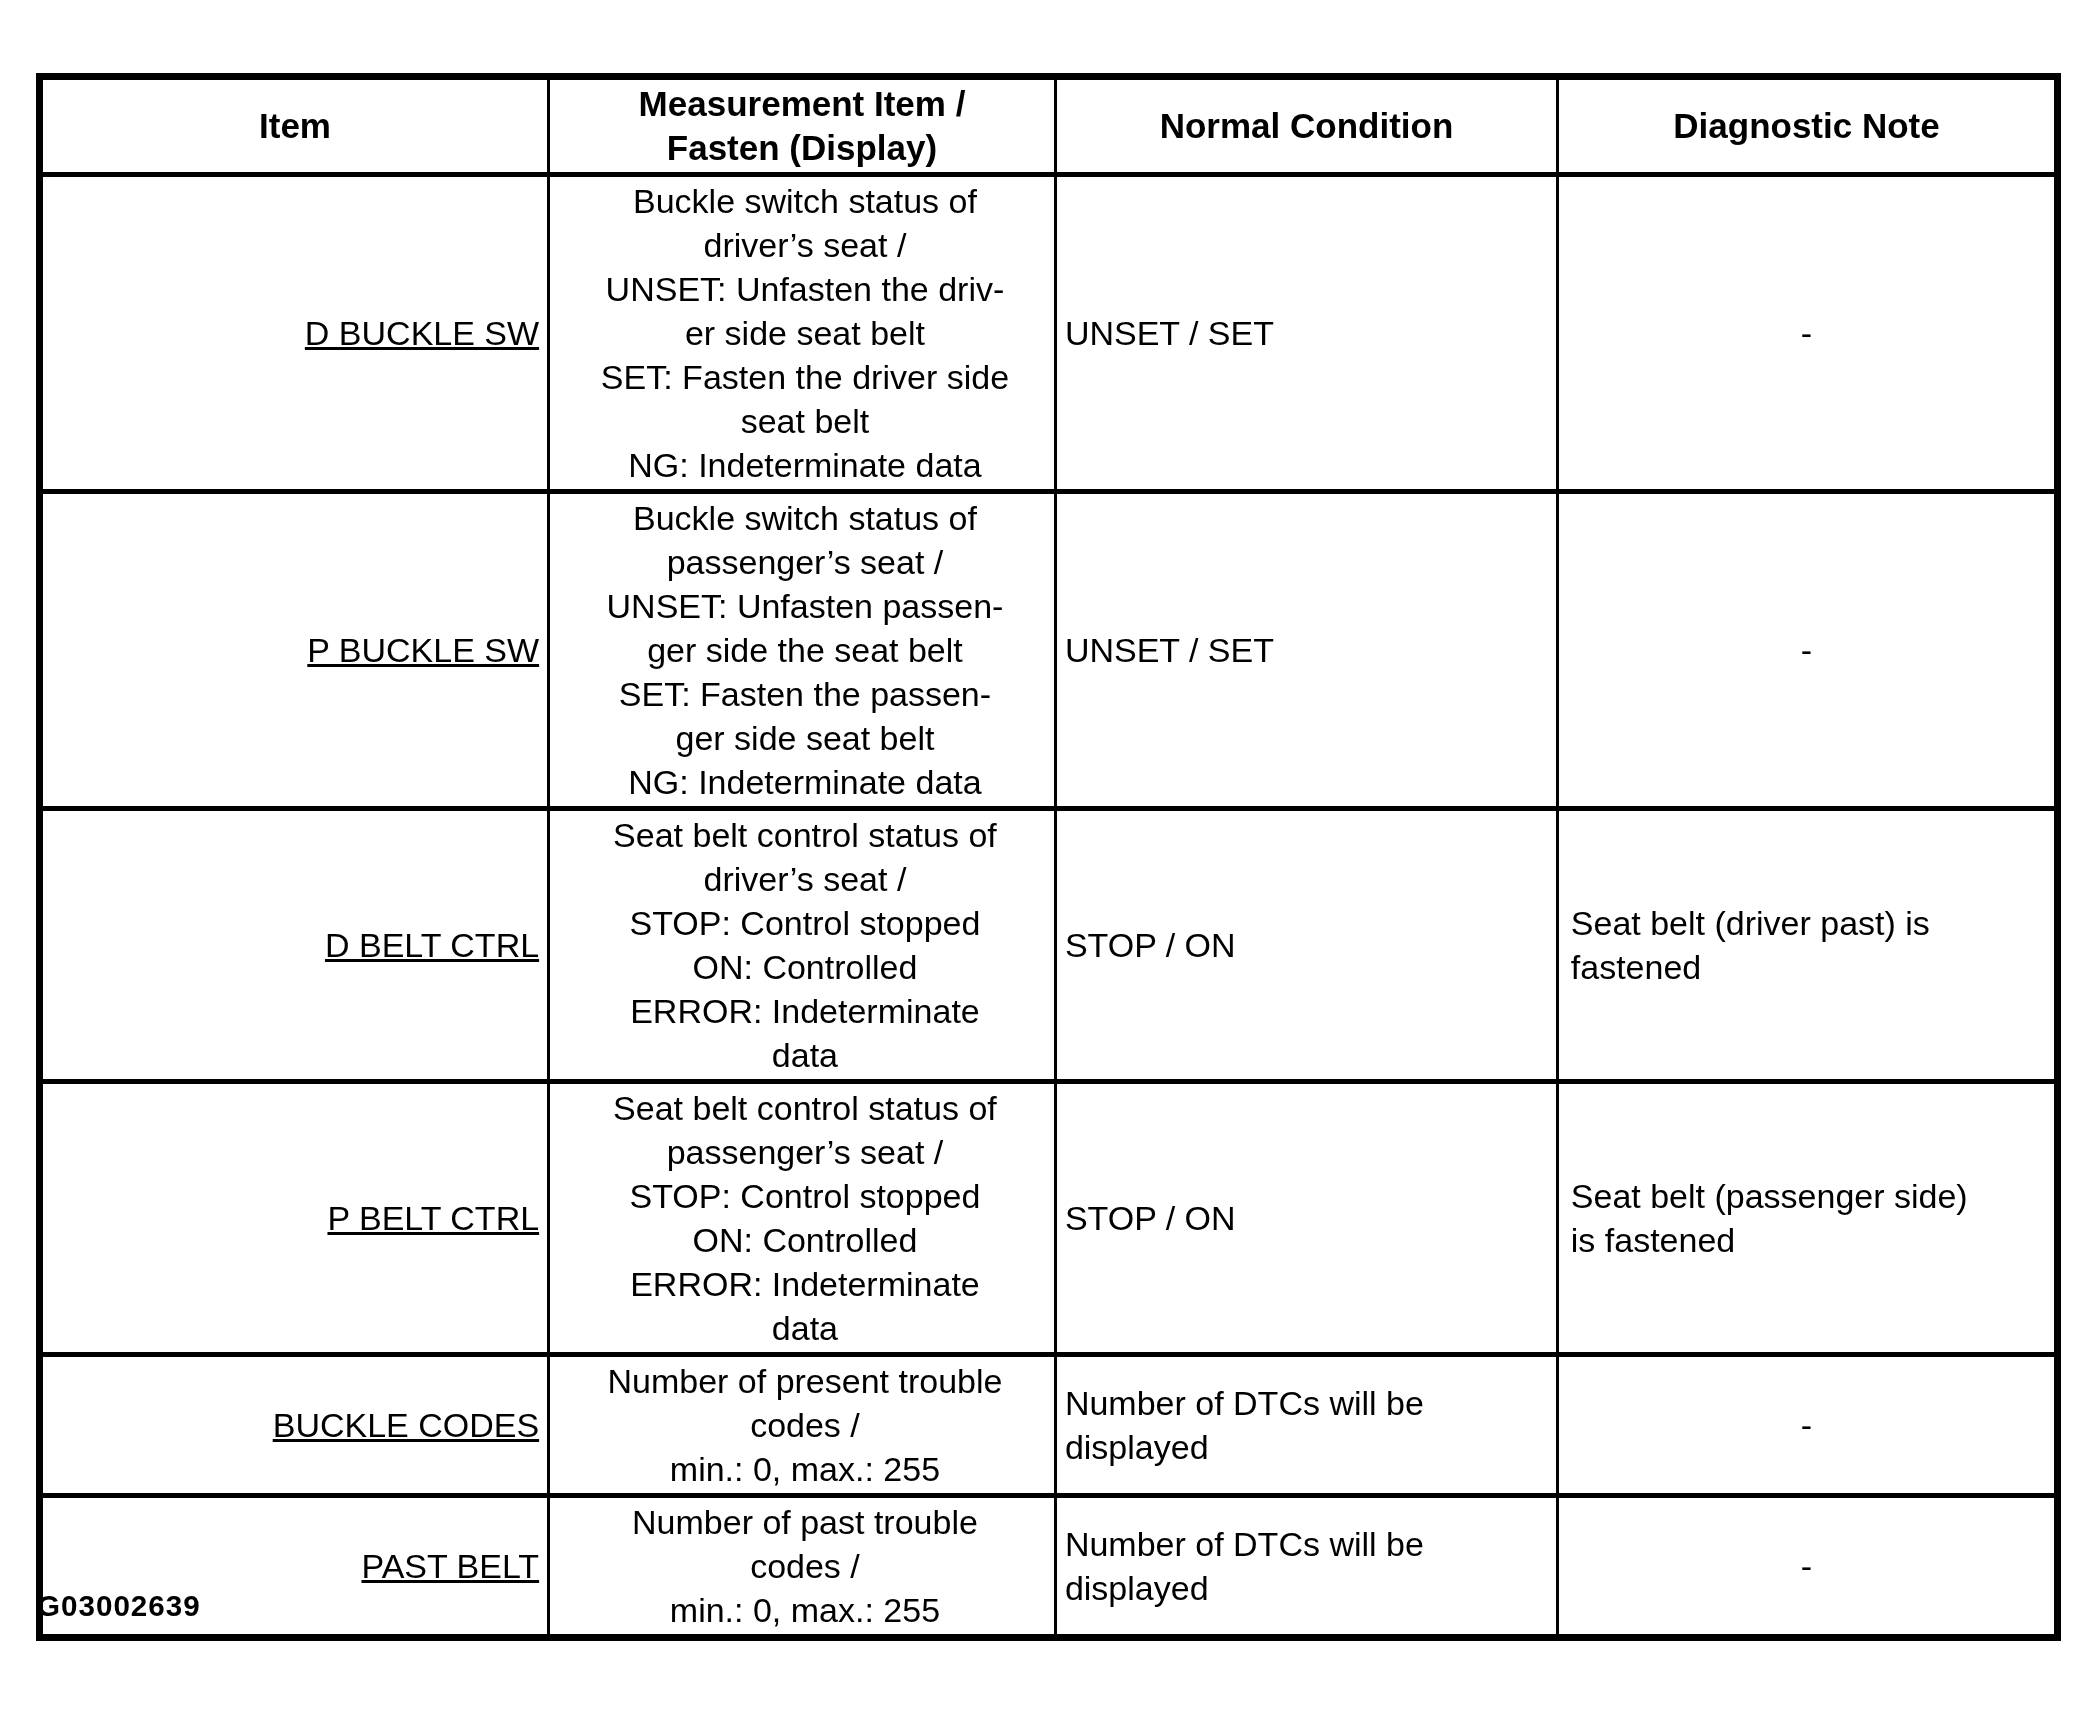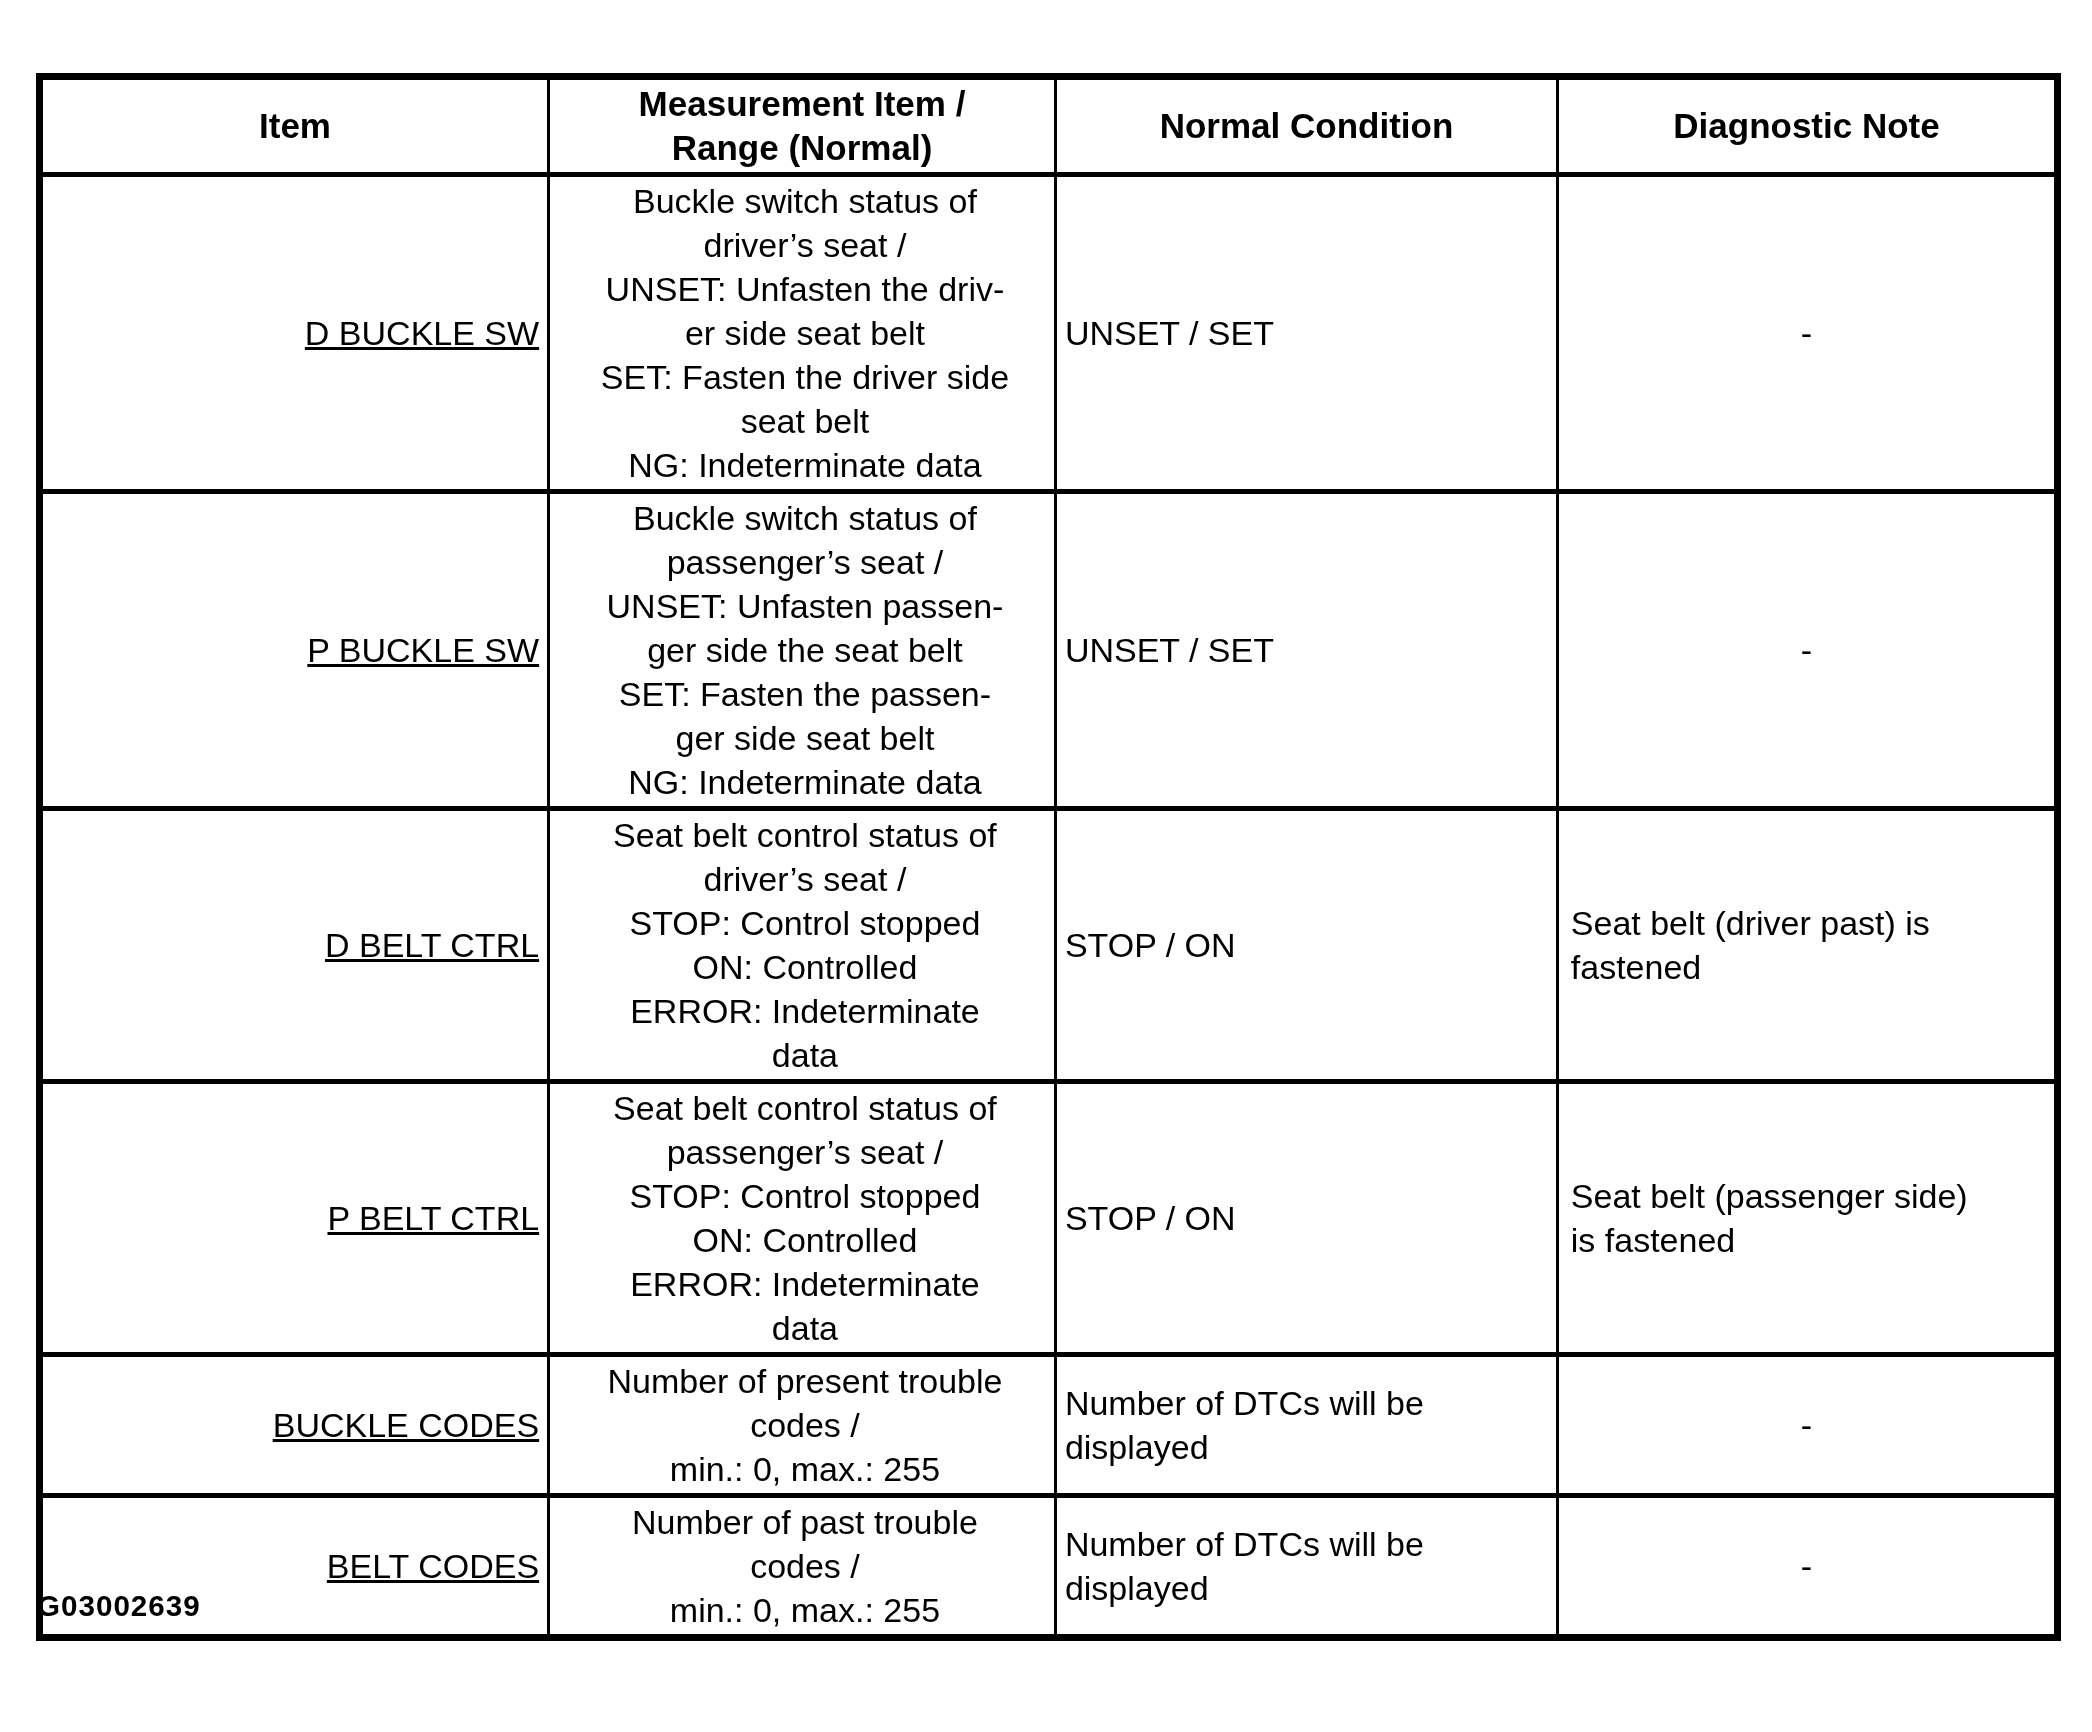--- a/index.html
+++ b/index.html
@@ -83,21 +83,21 @@
   <colgroup>
     <col style="width: 509px">
     <col style="width: 507px">
     <col style="width: 502px">
     <col style="width: 500px">
   </colgroup>
   <tbody>
     <tr class="hdr">
       <th>Item</th>
       <th>Measurement Item /
-Range (Normal)</th>
+Fasten (Display)</th>
       <th>Normal Condition</th>
       <th>Diagnostic Note</th>
     </tr>
 
     <tr class="r-tall">
       <td class="c-item">D BUCKLE SW</td>
       <td class="c-meas">Buckle switch status of
 driver’s seat /
 UNSET: Unfasten the driv-
 er side seat belt
@@ -151,21 +151,21 @@
       <td class="c-item">BUCKLE CODES</td>
       <td class="c-meas">Number of present trouble
 codes /
 min.: 0, max.: 255</td>
       <td class="c-cond">Number of DTCs will be
 displayed</td>
       <td class="c-note-center">-</td>
     </tr>
 
     <tr class="r-short">
-      <td class="c-item">BELT CODES</td>
+      <td class="c-item">PAST BELT</td>
       <td class="c-meas">Number of past trouble
 codes /
 min.: 0, max.: 255</td>
       <td class="c-cond">Number of DTCs will be
 displayed</td>
       <td class="c-note-center">-</td>
     </tr>
   </tbody>
 </table>
 

